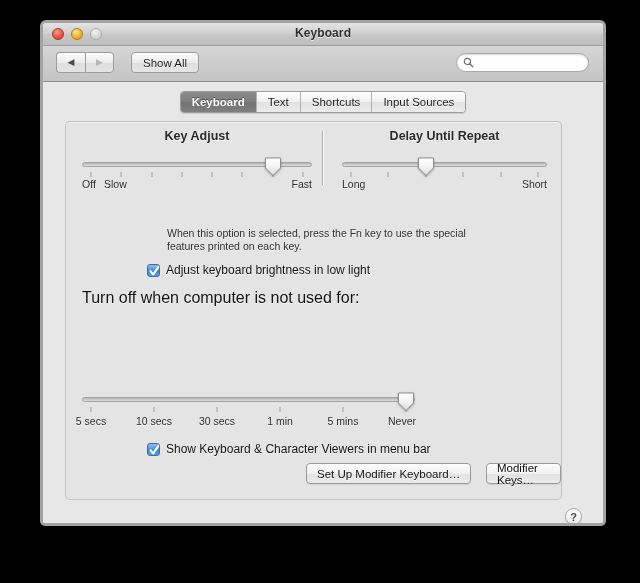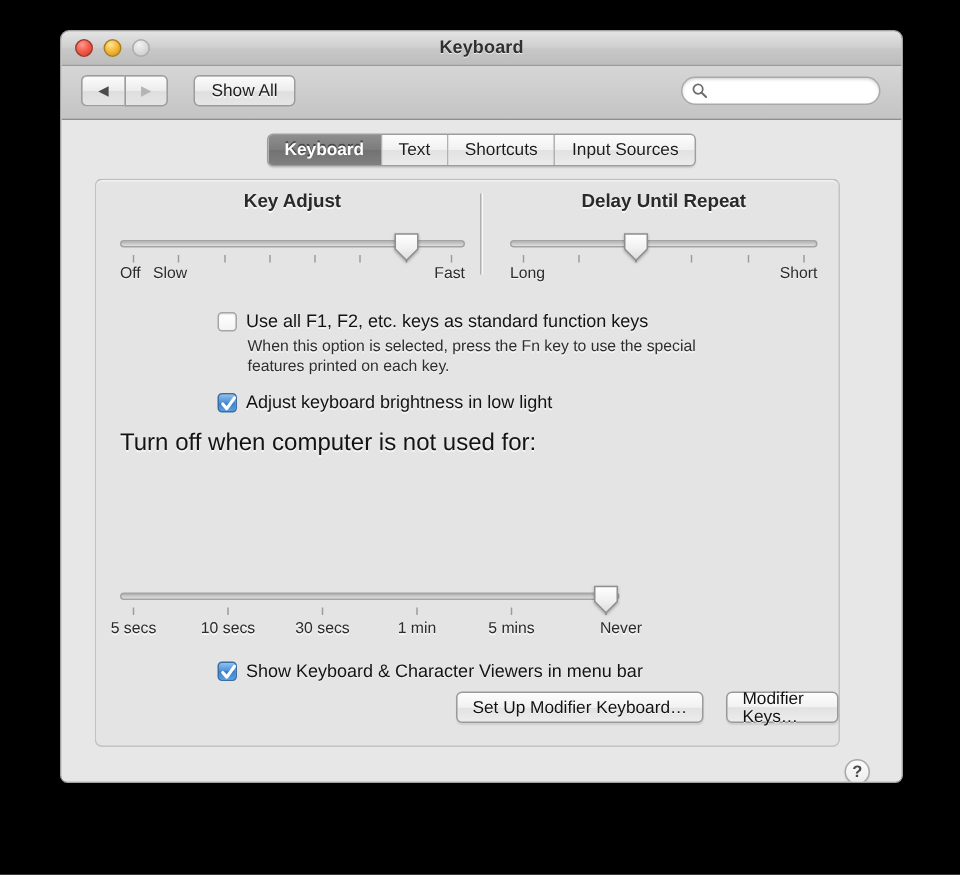--- a/index.html
+++ b/index.html
@@ -19,21 +19,21 @@
   #window {
     position: absolute;
     left: 40px;
     top: 20px;
     width: 560px;
     height: 500px;
     border-radius: 6px 6px 5px 5px;
     background: #e8e8e8;
     box-shadow: 0 10px 26px rgba(0,0,0,0.85), 0 2px 8px rgba(0,0,0,0.6);
     overflow: hidden;
-    border: 1px solid #a3a3a3;
+    border: 3px solid #a3a3a3;
   }
 
   
   #titlebar {
     position: relative;
     height: 22px;
     background: linear-gradient(to bottom, #e4e4e4 0%, #cfcfcf 48%, #c8c8c8 52%, #bdbdbd 100%);
     border-bottom: 1px solid #9a9a9a;
   }
   #window-title {
@@ -472,24 +472,20 @@
               <path d="M1 1 H16 V11 L8.5 18.5 L1 11 Z" fill="url(#thumbgrad)" stroke="#8f8f8f" stroke-width="1"></path>
             </svg>
             <div class="endlabels">
               <span style="left:0px;">Long</span>
               <span style="right:0px;">Short</span>
             </div>
           </div>
         </div>
       </div>
 
-      <div class="checkrow" style="left:81px; top:87px;">
-        <div class="cbox off"></div>
-        <div class="cb-label">Use all F1, F2, etc. keys as standard function keys</div>
-      </div>
       <div class="helptext" style="left:101px; top:105px;">When this option is selected, press the Fn key to use the special features printed on each key.</div>
 
       <div class="checkrow" style="left:81px; top:141px;">
         <div class="cbox on">
           <svg width="11" height="13" viewBox="0 0 11 13">
             <path d="M1.5 6.3 L4.2 9.4 L9.3 2.2" fill="none" stroke="#ffffff" stroke-width="2.1" stroke-linecap="round" stroke-linejoin="round"></path>
           </svg>
         </div>
         <div class="cb-label">Adjust keyboard brightness in low light</div>
       </div>
@@ -509,21 +505,21 @@
         <svg class="thumb" id="thumb-timeout" viewBox="0 0 17 19" style="left: 324px;">
           <path d="M1 1 H16 V11 L8.5 18.5 L1 11 Z" fill="url(#thumbgrad)" stroke="#8f8f8f" stroke-width="1"></path>
         </svg>
       </div>
       <div id="timeout-labels">
           <span style="left: 9px;">5 secs</span>
           <span style="left: 72px;">10 secs</span>
           <span style="left: 135px;">30 secs</span>
           <span style="left: 198px;">1 min</span>
           <span style="left: 261px;">5 mins</span>
-          <span style="left: 324px; padding-left: 20px;">Never</span>
+          <span style="left: 310px; padding-left: 20px;">Never</span>
         </div>
 
       <div class="checkrow" style="left:81px; top:320px;">
         <div class="cbox on">
           <svg width="11" height="13" viewBox="0 0 11 13">
             <path d="M1.5 6.3 L4.2 9.4 L9.3 2.2" fill="none" stroke="#ffffff" stroke-width="2.1" stroke-linecap="round" stroke-linejoin="round"></path>
           </svg>
         </div>
         <div class="cb-label">Show Keyboard &amp; Character Viewers in menu bar</div>
       </div>

